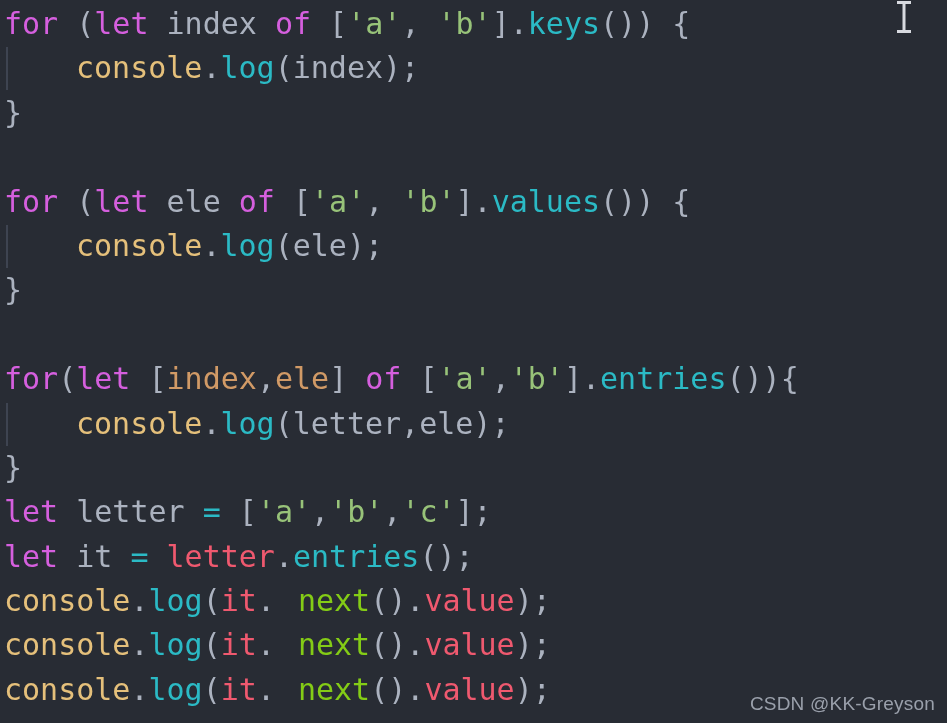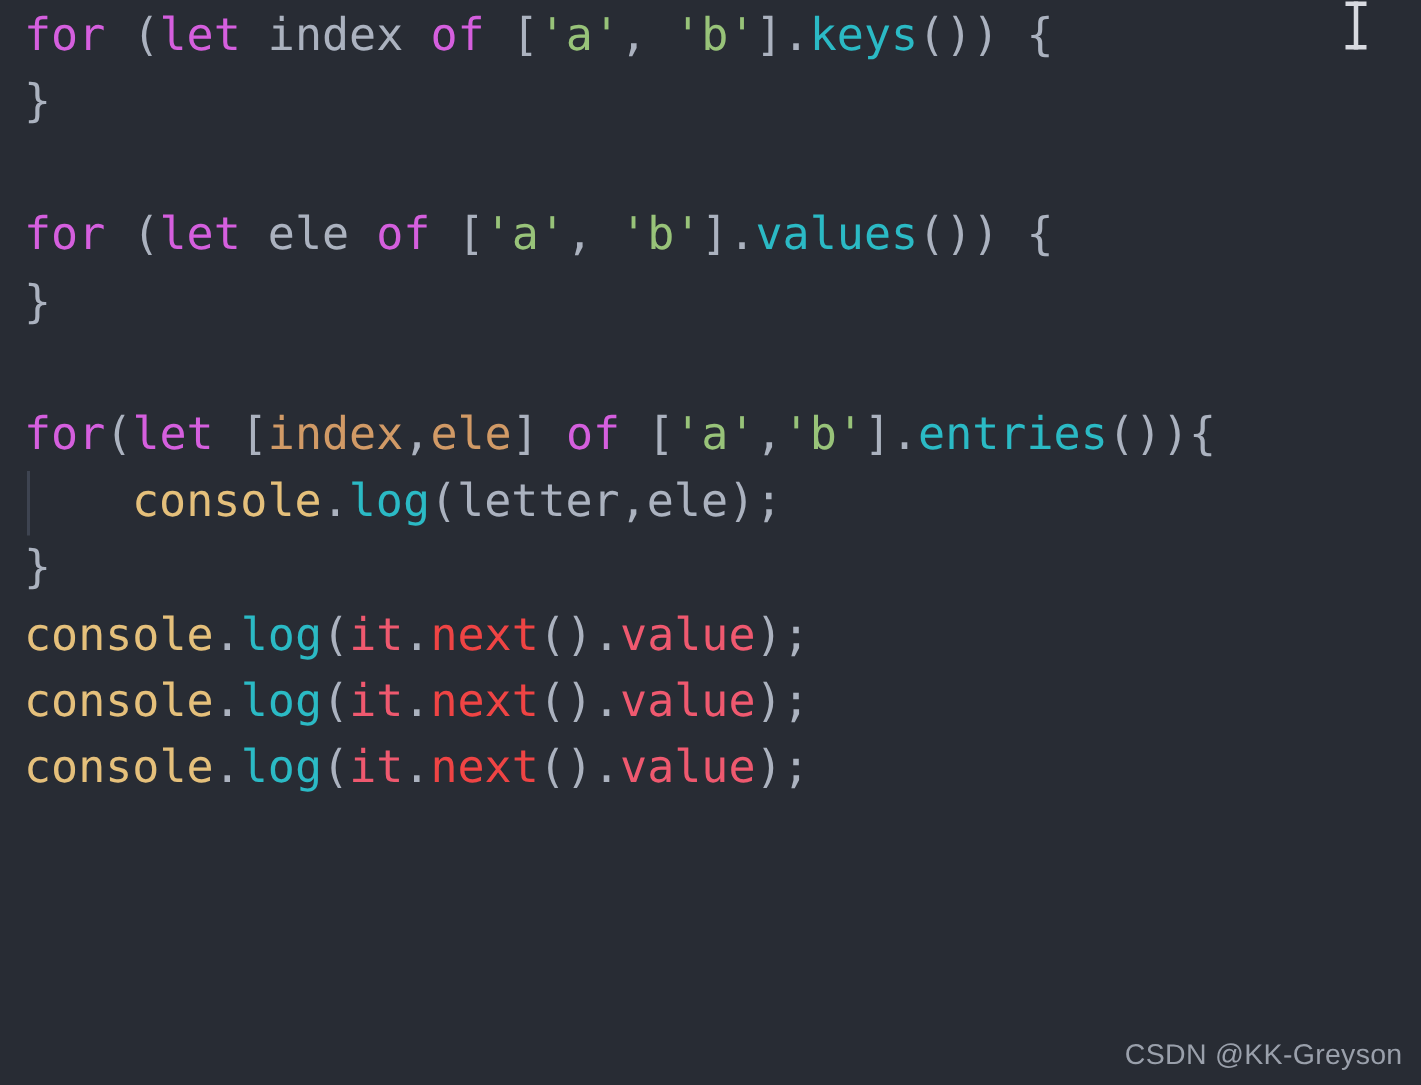--- a/index.html
+++ b/index.html
@@ -12,21 +12,21 @@
     width: 947px;
     height: 723px;
     background: #282c34;
     overflow: hidden;
     font-family: "DejaVu Sans Mono", "Liberation Mono", monospace;
   }
   .code-area {
     position: absolute;
     left: 0;
     top: 0;
-    padding-left: 16px;
+    padding-left: 4px;
     padding-top: 2px;
   }
   .code-line {
     height: 44.4px;
     line-height: 44.4px;
     font-size: 30px;
     letter-spacing: 0px;
     white-space: pre;
     position: relative;
   }
@@ -48,21 +48,21 @@
   }
 
   
   .t-keyword  { color: #d55fde; }
   .t-plain    { color: #abb2bf; }
   .t-string   { color: #98c379; }
   .t-func     { color: #2bbac5; }
   .t-orange   { color: #d19a66; }
   .t-gold     { color: #e5c07b; }
   .t-red      { color: #ef596f; }
-  .t-blue     { color: #ef4444; }
+  .t-blue     { color: #84cc16; margin-left: 23px; }
   .t-operator { color: #2bbac5; }
 
   
   #text-cursor {
     position: absolute;
     left: 893px;
     top: 0px;
     width: 22px;
     height: 34px;
     pointer-events: none;
@@ -79,28 +79,32 @@
     letter-spacing: 0.2px;
   }
 </style>
 </head>
 <body>
 
 <div id="editor-root">
 
   <div class="code-area" id="code-area">
       <div class="code-line"><span class="t-keyword">for</span><span class="t-plain"> </span><span class="t-plain">(</span><span class="t-keyword">let</span><span class="t-plain"> index </span><span class="t-keyword">of</span><span class="t-plain"> [</span><span class="t-string">'a'</span><span class="t-plain">, </span><span class="t-string">'b'</span><span class="t-plain">].</span><span class="t-func">keys</span><span class="t-plain">()) {</span></div>
+      <div class="code-line indented"><span class="t-gold">console</span><span class="t-plain">.</span><span class="t-func">log</span><span class="t-plain">(index);</span></div>
       <div class="code-line"><span class="t-plain">}</span></div>
       <div class="code-line blank-line"></div>
       <div class="code-line"><span class="t-keyword">for</span><span class="t-plain"> </span><span class="t-plain">(</span><span class="t-keyword">let</span><span class="t-plain"> ele </span><span class="t-keyword">of</span><span class="t-plain"> [</span><span class="t-string">'a'</span><span class="t-plain">, </span><span class="t-string">'b'</span><span class="t-plain">].</span><span class="t-func">values</span><span class="t-plain">()) {</span></div>
+      <div class="code-line indented"><span class="t-gold">console</span><span class="t-plain">.</span><span class="t-func">log</span><span class="t-plain">(ele);</span></div>
       <div class="code-line"><span class="t-plain">}</span></div>
       <div class="code-line blank-line"></div>
       <div class="code-line"><span class="t-keyword">for</span><span class="t-plain">(</span><span class="t-keyword">let</span><span class="t-plain"> [</span><span class="t-orange">index</span><span class="t-plain">,</span><span class="t-orange">ele</span><span class="t-plain">] </span><span class="t-keyword">of</span><span class="t-plain"> [</span><span class="t-string">'a'</span><span class="t-plain">,</span><span class="t-string">'b'</span><span class="t-plain">].</span><span class="t-func">entries</span><span class="t-plain">()){</span></div>
       <div class="code-line indented"><span class="t-gold">console</span><span class="t-plain">.</span><span class="t-func">log</span><span class="t-plain">(letter,ele);</span></div>
       <div class="code-line"><span class="t-plain">}</span></div>
+      <div class="code-line"><span class="t-keyword">let</span><span class="t-plain"> letter </span><span class="t-operator">=</span><span class="t-plain"> [</span><span class="t-string">'a'</span><span class="t-plain">,</span><span class="t-string">'b'</span><span class="t-plain">,</span><span class="t-string">'c'</span><span class="t-plain">];</span></div>
+      <div class="code-line"><span class="t-keyword">let</span><span class="t-plain"> it </span><span class="t-operator">=</span><span class="t-plain"> </span><span class="t-red">letter</span><span class="t-plain">.</span><span class="t-func">entries</span><span class="t-plain">();</span></div>
       <div class="code-line"><span class="t-gold">console</span><span class="t-plain">.</span><span class="t-func">log</span><span class="t-plain">(</span><span class="t-red">it</span><span class="t-plain">.</span><span class="t-blue">next</span><span class="t-plain">().</span><span class="t-red">value</span><span class="t-plain">);</span></div>
       <div class="code-line"><span class="t-gold">console</span><span class="t-plain">.</span><span class="t-func">log</span><span class="t-plain">(</span><span class="t-red">it</span><span class="t-plain">.</span><span class="t-blue">next</span><span class="t-plain">().</span><span class="t-red">value</span><span class="t-plain">);</span></div>
       <div class="code-line"><span class="t-gold">console</span><span class="t-plain">.</span><span class="t-func">log</span><span class="t-plain">(</span><span class="t-red">it</span><span class="t-plain">.</span><span class="t-blue">next</span><span class="t-plain">().</span><span class="t-red">value</span><span class="t-plain">);</span></div>
     </div>
 
   <div id="text-cursor">
     <svg width="22" height="34" viewBox="0 0 22 34" aria-hidden="true">
       <rect x="4" y="1" width="14" height="3" fill="#d8dae0"></rect>
       <rect x="9.5" y="1" width="3" height="32" fill="#d8dae0"></rect>
       <rect x="4" y="30" width="14" height="3" fill="#d8dae0"></rect>

